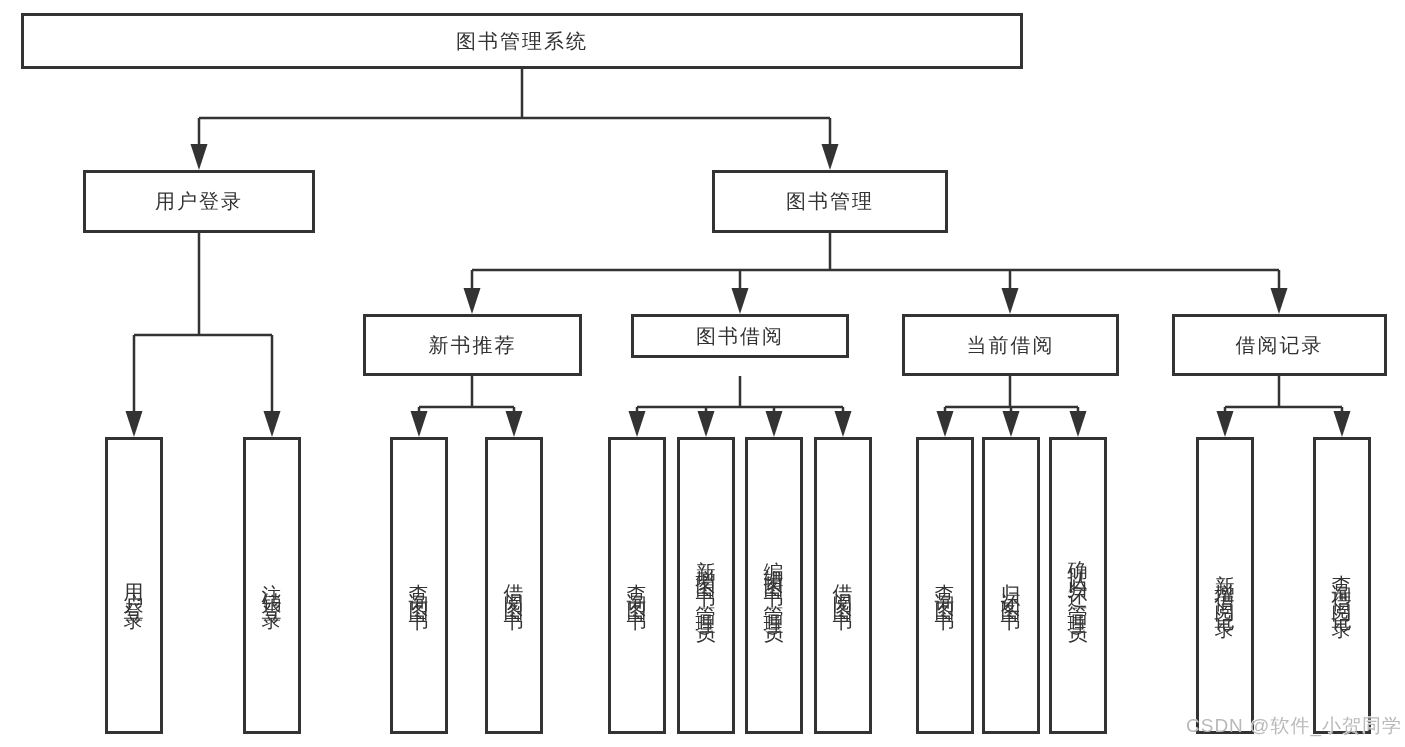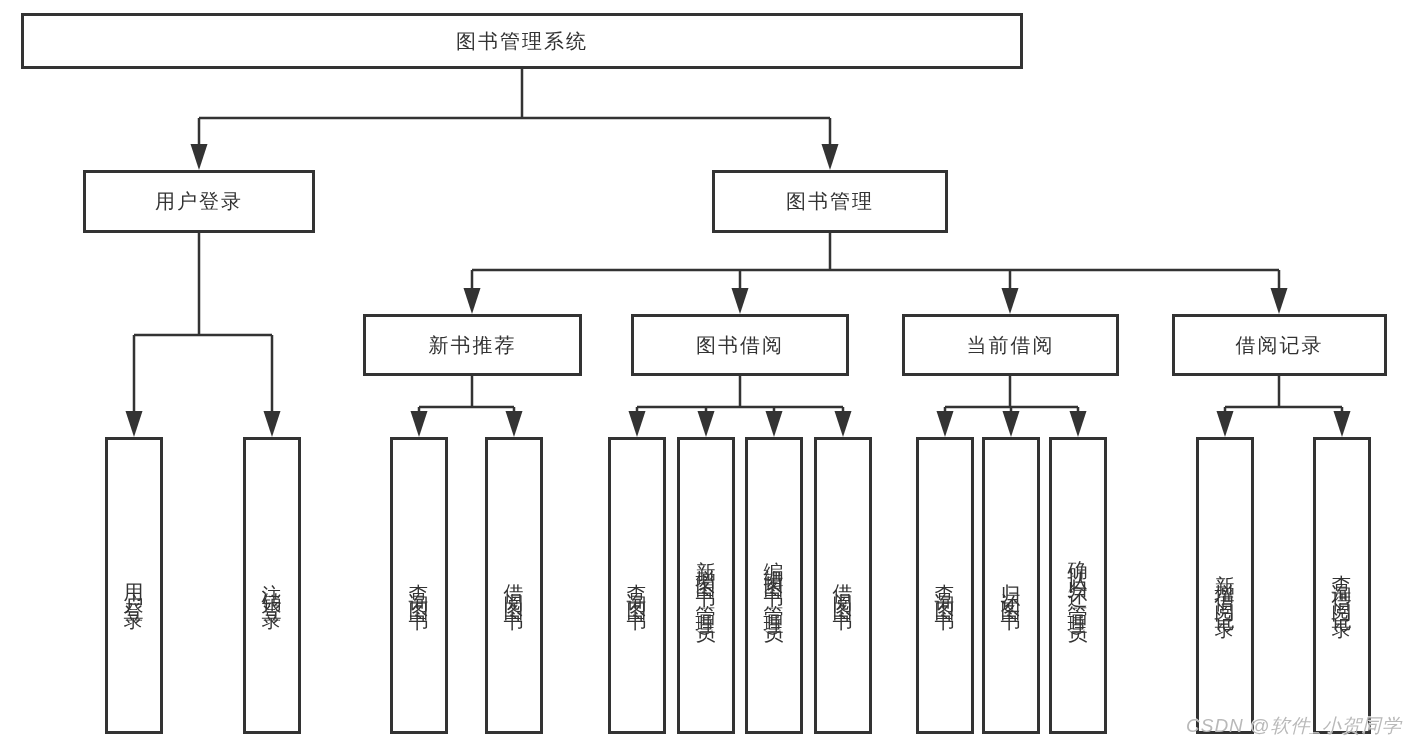--- a/index.html
+++ b/index.html
@@ -43,21 +43,20 @@
     line-height: 1;
   }
   .watermark {
     position: absolute;
     color: #b9b9b9;
     font-size: 19px;
     letter-spacing: 1px;
     white-space: nowrap;
     text-shadow: -1px -1px 0 rgba(255,255,255,0.85);
     z-index: 5;
-    font-style: italic;
   }
 </style>
 </head>
 <body>
 
 <div class="stage">
 
   <svg class="wires" viewBox="0 0 1405 747" xmlns="http://www.w3.org/2000/svg">
     <g stroke="#333333" stroke-width="2.5" fill="none">
       <path d="M522 69 V118 M199 118 H830 M199 118 V146 M830 118 V146"></path>
@@ -98,21 +97,21 @@
   <div class="node h" style="left:83px;top:170px;width:232px;height:63px">
     <span>用户登录</span>
   </div>
   <div class="node h" style="left:363px;top:314px;width:219px;height:62px">
     <span>新书推荐</span>
   </div>
 
   <div class="node h" style="left:712px;top:170px;width:236px;height:63px">
     <span>图书管理</span>
   </div>
-  <div class="node h" style="left:631px;top:314px;width:218px;height:62px">
+  <div class="node h" style="left:631px;top:314px;width:218px;height:44px">
     <span>图书借阅</span>
   </div>
   <div class="node h" style="left:1172px;top:314px;width:215px;height:62px">
     <span>借阅记录</span>
   </div>
   <div class="node h" style="left:902px;top:314px;width:217px;height:62px">
     <span>当前借阅</span>
   </div>
 
   <div class="node v" style="left:105px;top:437px;width:58px;height:297px">

